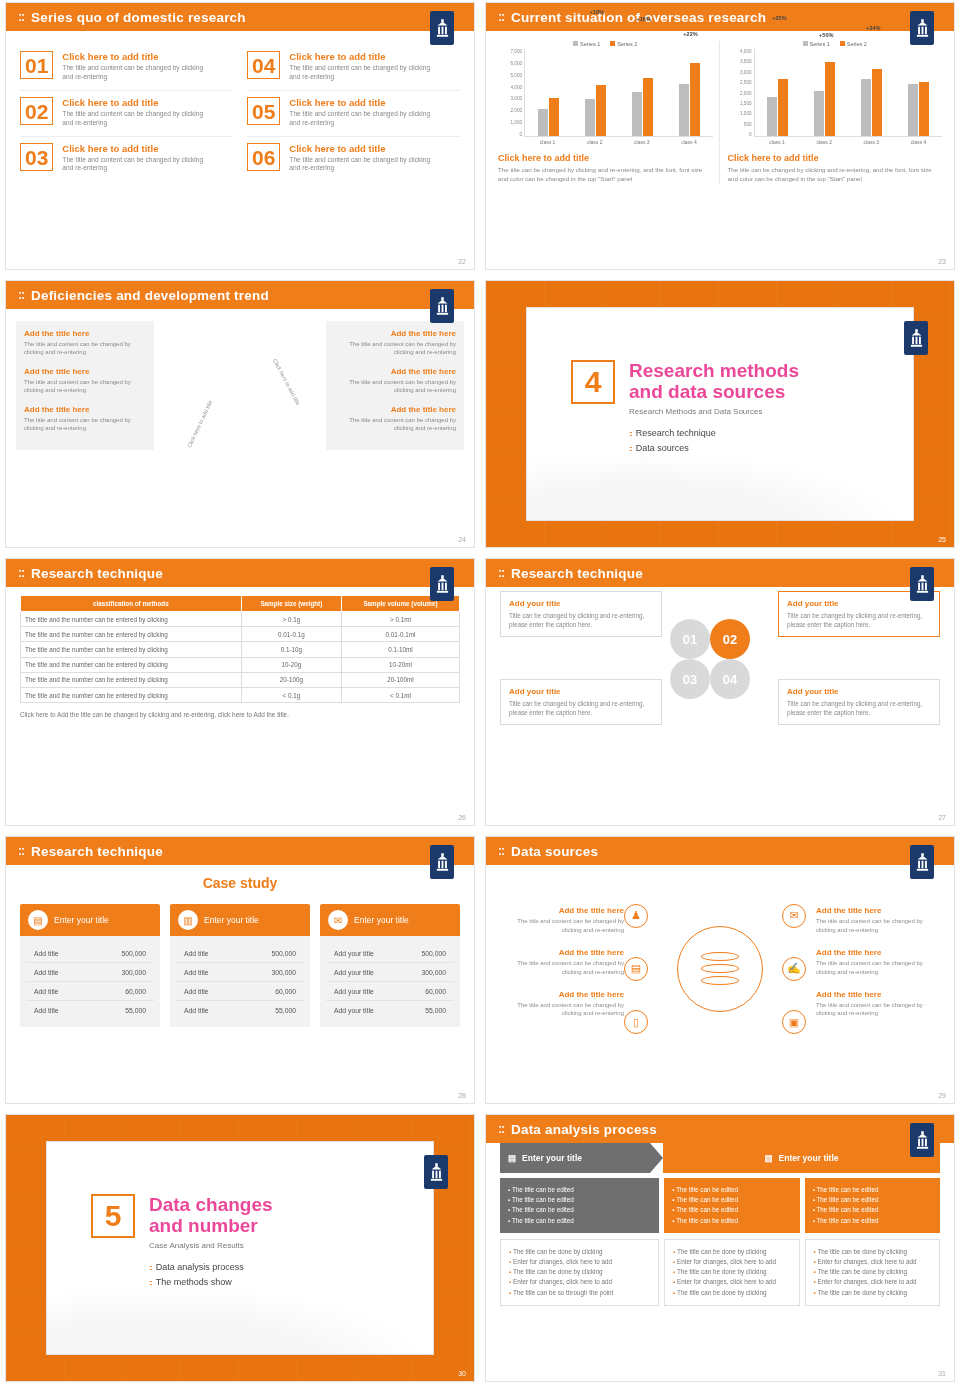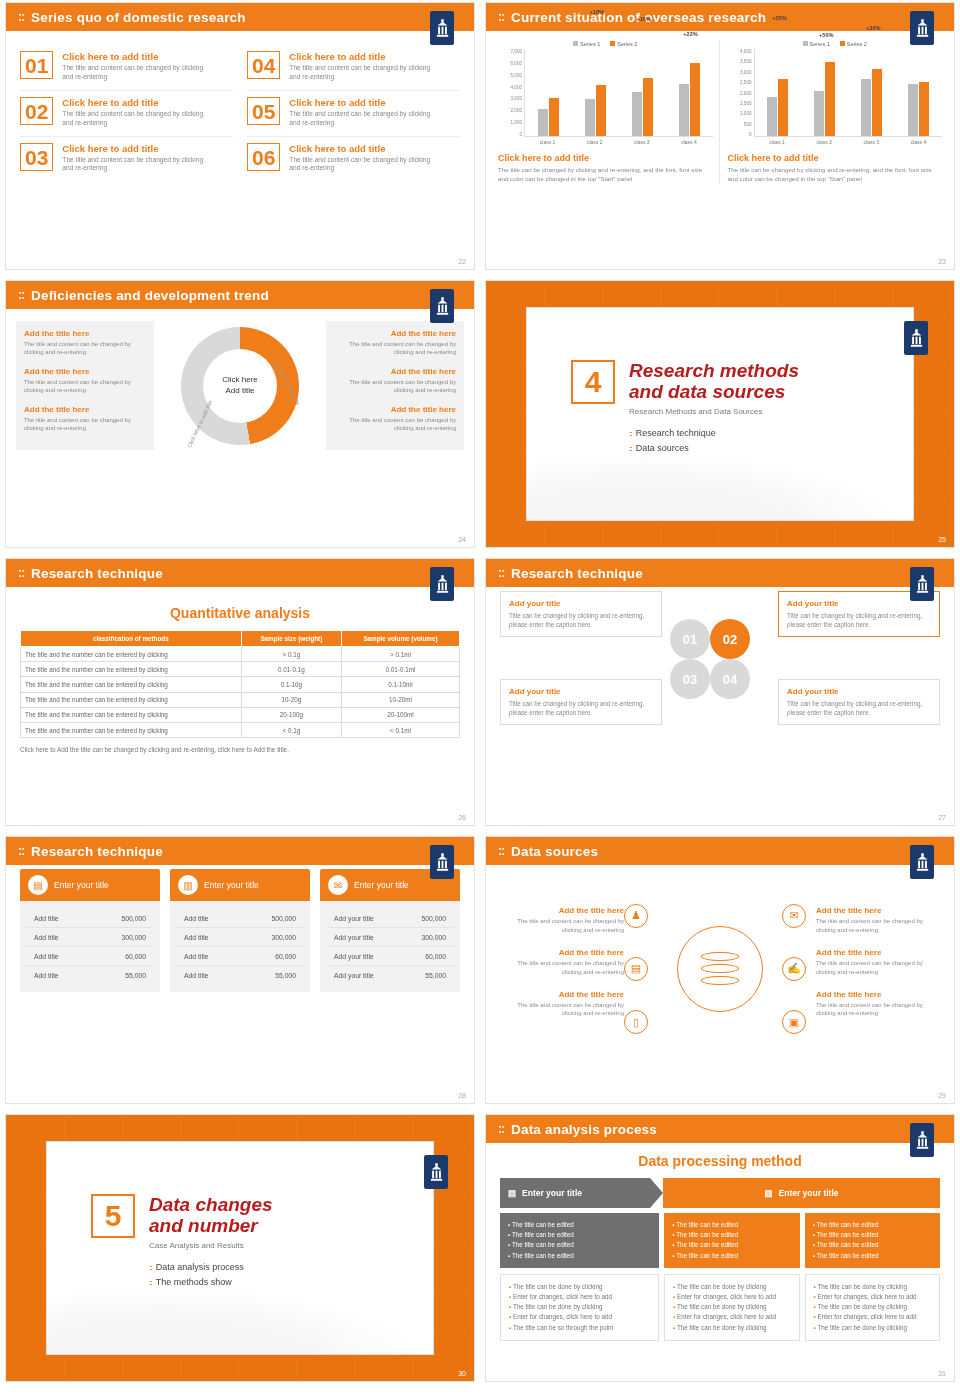--- a/index.html
+++ b/index.html
@@ -100,21 +100,21 @@
   }
   .sect .card {
     position:absolute; left:40px; top:26px; right:40px; bottom:26px;
     background:#fff; border:1px solid #e0e0e0; overflow:hidden;
   }
   .sect .wave { position:absolute; left:0; right:0; bottom:0; height:70px;
     background:radial-gradient(ellipse at 30% 120%, #f6f6f6 40%, transparent 70%); }
   .sect .inner { display:flex; gap:14px; padding:52px 0 0 44px; position:relative; z-index:2;}
   .bignum { font-size:30px; font-weight:bold; color:#ef7d1a; border:2px solid #ef7d1a;
             width:44px; height:44px; display:flex; align-items:center; justify-content:center;}
-  .sect h2 { margin:0; color:#b91c1c; font-size:19px; line-height:1.12; font-weight:bold;font-style:italic;}
+  .sect h2 { margin:0; color:#ec4899; font-size:19px; line-height:1.12; font-weight:bold;}
   .sect .sub { color:#7a7a7a; font-size:8px; margin-top:4px;}
   .sect ul { list-style:none; margin:12px 0 0 0; padding:0; }
   .sect ul li { font-size:9px; color:#444; margin-bottom:5px; }
   .sect ul li b { color:#ef7d1a; font-size:7px; margin-right:4px; letter-spacing:-1px;}
   .sect .logo { right:26px; top:40px; }
 
   
   .sec-title { text-align:center; color:#ef7d1a; font-size:14px; font-weight:bold; margin:10px 0 9px 0;}
   table.qt { width:100%; border-collapse:collapse; font-size:6.3px; }
   table.qt th { background:#ef7d1a; color:#fff; font-weight:bold; padding:4px 3px; border:1px solid #fff; }
@@ -390,26 +390,20 @@
             <div class="t">Add the title here</div>
             <div class="d">The title and content can be changed by clicking and re-entering</div>
           </div>
           <div class="cyc-item">
             <div class="t">Add the title here</div>
             <div class="d">The title and content can be changed by clicking and re-entering</div>
           </div>
         </div>
       </div>
       <div class="cyc-mid">
-        <div class="ring">
-          <div class="ring-lbl">
-            <div>Click here</div>
-            <div>Add title</div>
-          </div>
-        </div>
         <div class="ring-side-lbl" style="left:14px; top:100px; transform:rotate(-65deg);">Click here to add title</div>
         <div class="ring-side-lbl" style="right:8px; top:58px; transform:rotate(62deg);">Click here to add title</div>
       </div>
       <div class="cyc-side">
         <div class="cyc-box">
           <div class="cyc-item" style="text-align:right">
             <div class="t">Add the title here</div>
             <div class="d">The title and content can be changed by clicking and re-entering</div>
           </div>
           <div class="cyc-item" style="text-align:right">
@@ -469,21 +463,20 @@
       <svg viewBox="0 0 24 32">
           <rect x="10" y="2" width="4" height="5" fill="#fff"></rect>
           <path d="M4 12 L20 12 L12 6 Z" fill="#fff"></path>
           <rect x="5" y="14" width="3" height="12" fill="#fff"></rect>
           <rect x="10.5" y="14" width="3" height="12" fill="#fff"></rect>
           <rect x="16" y="14" width="3" height="12" fill="#fff"></rect>
           <rect x="3" y="27" width="18" height="3" fill="#fff"></rect>
         </svg>
     </div>
     <div class="body">
-      <div class="sec-title">Quantitative analysis</div>
       <table class="qt">
         <tbody>
             <tr>
           <th>classification of methods</th>
           <th>Sample size (weight)</th>
           <th>Sample volume (volume)</th>
         </tr>
         <tr>
           <td>The title and the number can be entered by clicking</td>
           <td class="c">&gt; 0.1g</td>
@@ -569,20 +562,21 @@
     <div class="logo">
       <svg viewBox="0 0 24 32">
           <rect x="10" y="2" width="4" height="5" fill="#fff"></rect>
           <path d="M4 12 L20 12 L12 6 Z" fill="#fff"></path>
           <rect x="5" y="14" width="3" height="12" fill="#fff"></rect>
           <rect x="10.5" y="14" width="3" height="12" fill="#fff"></rect>
           <rect x="16" y="14" width="3" height="12" fill="#fff"></rect>
           <rect x="3" y="27" width="18" height="3" fill="#fff"></rect>
         </svg>
     </div>
+    <div class="sec-title">Case study</div>
     <div class="cases">
       <div class="case">
         <div class="cap">
           <span class="ic">▤</span>
           <span>Enter your title</span>
         </div>
         <div class="rows">
           <div class="row">
               <span>Add title</span>
               <span>500,000</span>
@@ -762,21 +756,20 @@
     <div class="logo">
       <svg viewBox="0 0 24 32">
           <rect x="10" y="2" width="4" height="5" fill="#fff"></rect>
           <path d="M4 12 L20 12 L12 6 Z" fill="#fff"></path>
           <rect x="5" y="14" width="3" height="12" fill="#fff"></rect>
           <rect x="10.5" y="14" width="3" height="12" fill="#fff"></rect>
           <rect x="16" y="14" width="3" height="12" fill="#fff"></rect>
           <rect x="3" y="27" width="18" height="3" fill="#fff"></rect>
         </svg>
     </div>
-    <div class="sec-title">Data processing method</div>
     <div class="dp-head">
       <div class="dp-h1">
         <span>▤</span>
         <span>Enter your title</span>
       </div>
       <div class="dp-arrow"></div>
       <div class="dp-h2">
         <span>▥</span>
         <span>Enter your title</span>
       </div>

